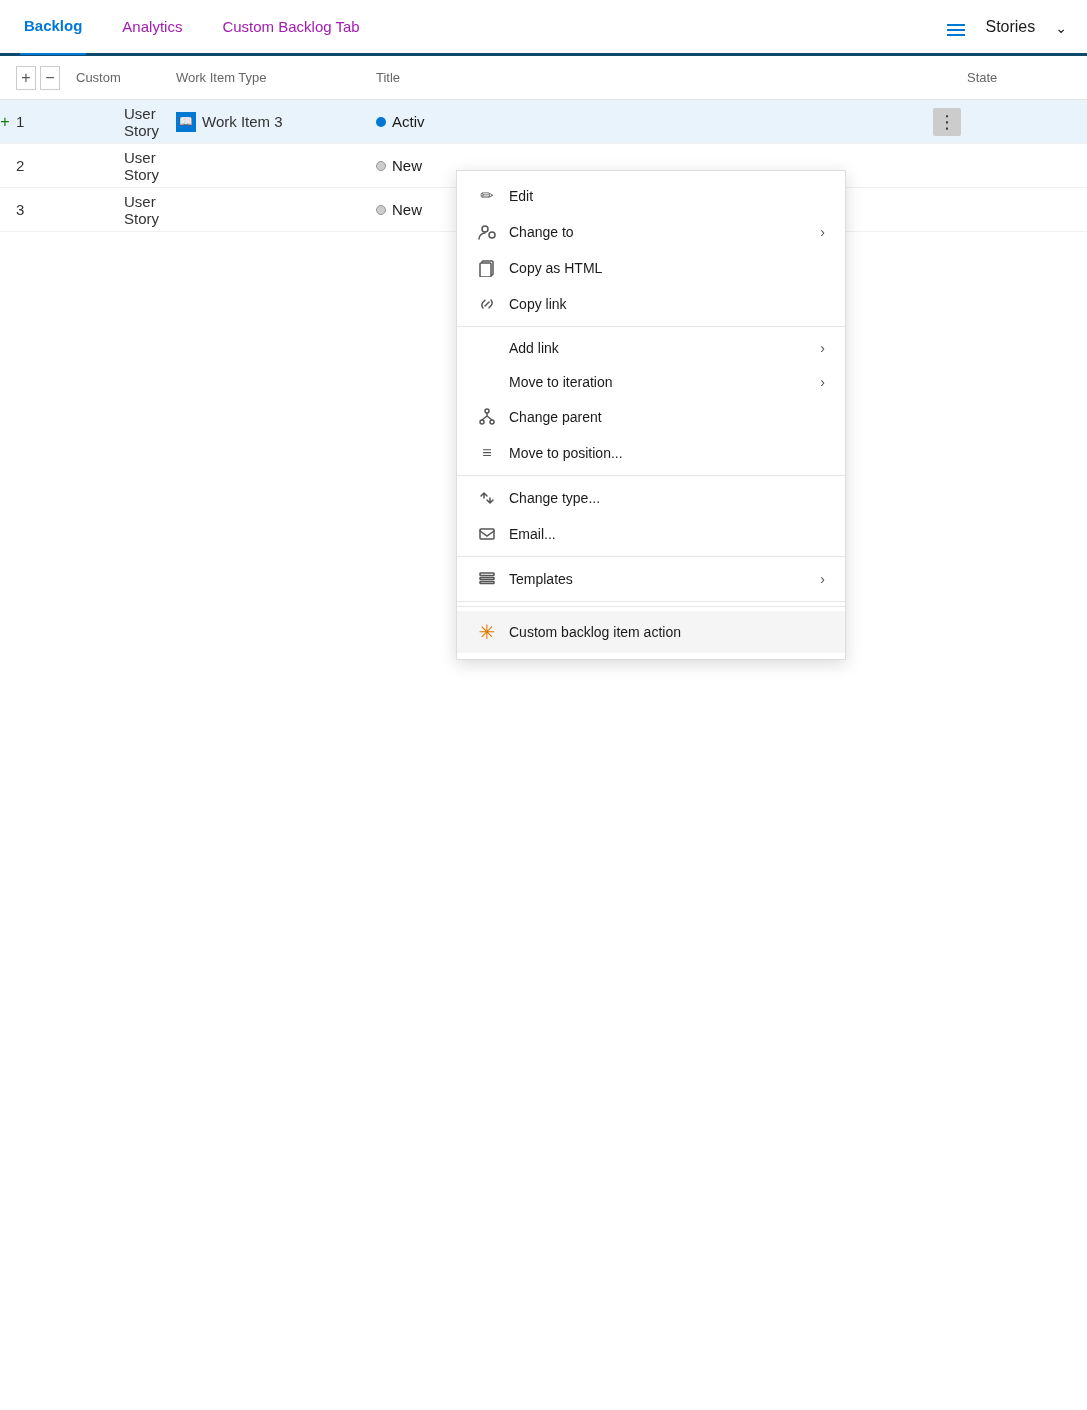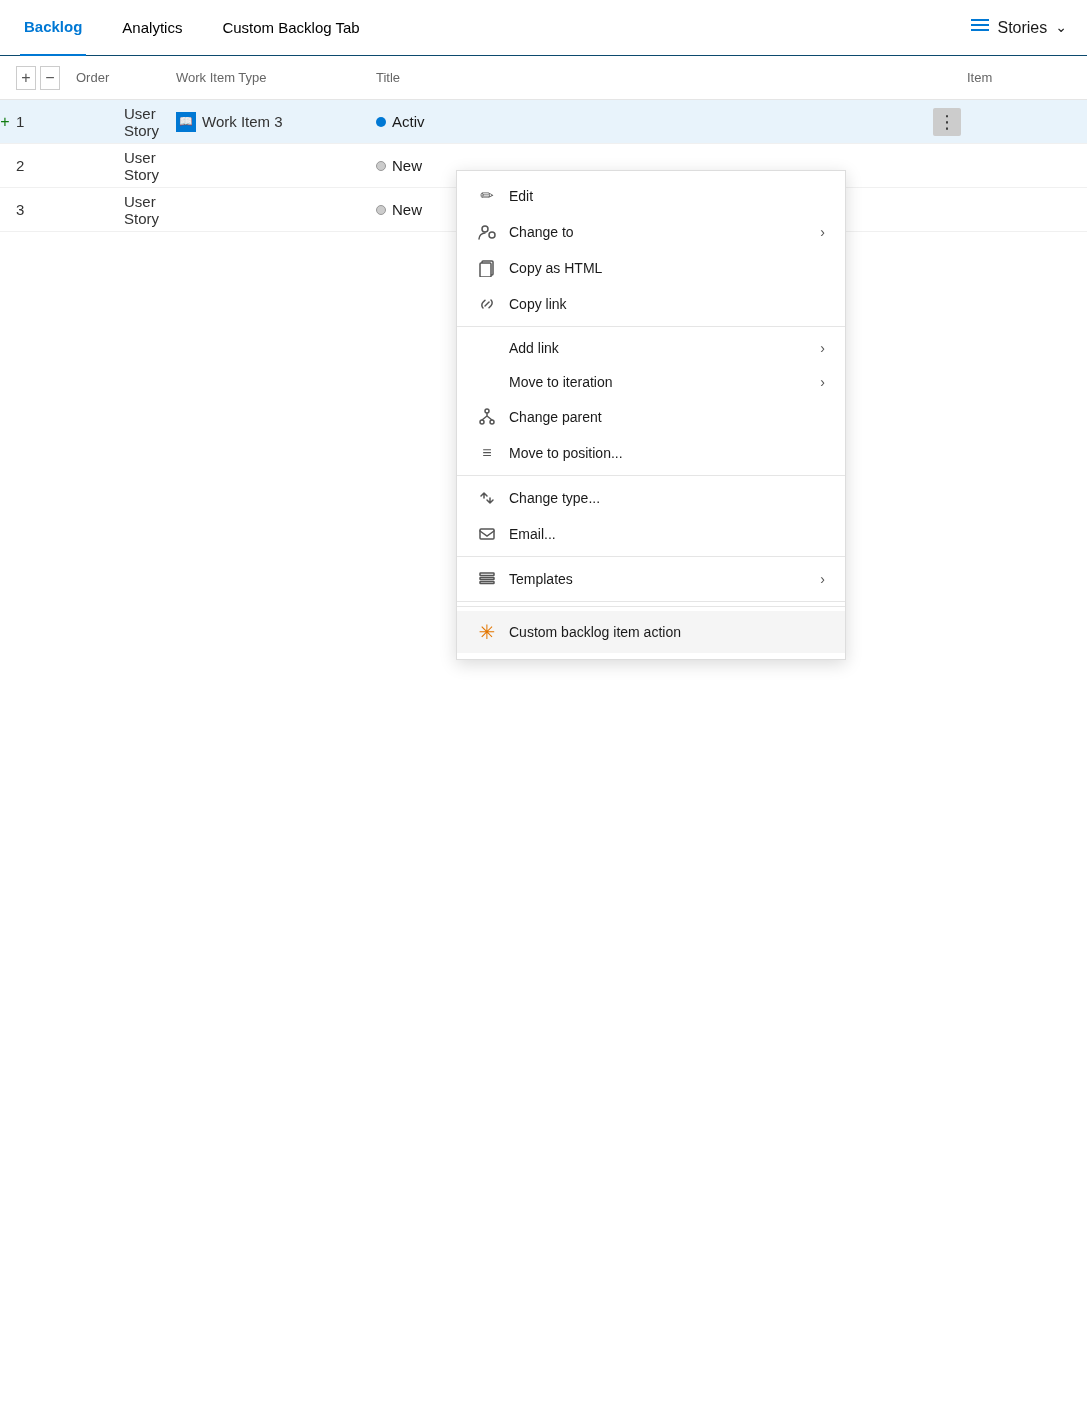--- a/index.html
+++ b/index.html
@@ -12,43 +12,43 @@
       font-size: 15px;
       color: #1a1a1a;
     }
 
     
     .top-nav {
       display: flex;
       align-items: center;
       padding: 0 20px;
       height: 56px;
-      border-bottom: 1px solid #0c4a6e;
+      border-bottom: 3px solid #0c4a6e;
       gap: 32px;
     }
     .nav-tab {
       font-size: 15px;
-      color: #000000;
+      color: #a21caf;
       cursor: pointer;
       padding: 0 4px;
       height: 56px;
       display: flex;
       align-items: center;
       text-decoration: none;
     }
     .nav-tab.active {
       color: #0078d4;
       border-bottom: 2px solid #0078d4;
       font-weight: 600;
     }
     .nav-right {
       margin-left: auto;
       display: flex;
-      align-items: flex-start;
-      gap: 8px;
+      align-items: flex-end;
+      gap: 20px;
       color: #444;
       font-size: 15px;
     }
     .nav-right .hamburger {
       display: flex;
       flex-direction: column;
       gap: 3px;
       cursor: pointer;
     }
     .nav-right .hamburger span {
@@ -262,24 +262,24 @@
     <span class="chevron">⌄</span>
   </div>
 </div>
 
 <div class="backlog-area">
   <div class="table-header">
     <div class="table-header-cell add-remove-buttons">
       <button class="add-btn">+</button>
       <button class="remove-btn">−</button>
     </div>
-    <div class="table-header-cell">Order</div>
+    <div class="table-header-cell">Custom</div>
     <div class="table-header-cell">Work Item Type</div>
     <div class="table-header-cell">Title</div>
-    <div class="table-header-cell">Item</div>
+    <div class="table-header-cell">State</div>
   </div>
 
   <div class="table-row highlighted">
     <div class="drag-handle">
       <span class="row-add-icon">+</span>
     </div>
     <div class="row-num">1</div>
     <div class="row-type">User Story</div>
     <div class="row-title">
       <span class="work-item-icon">📖</span>

